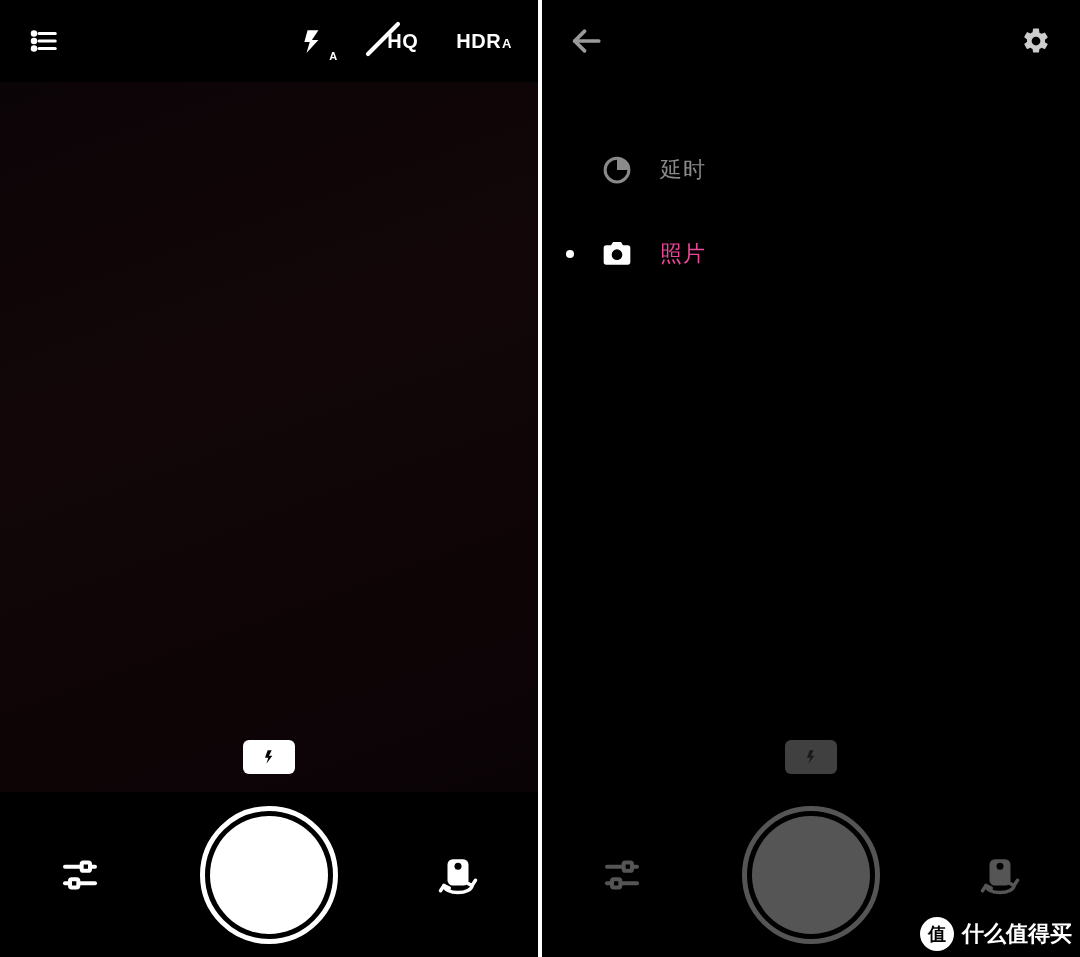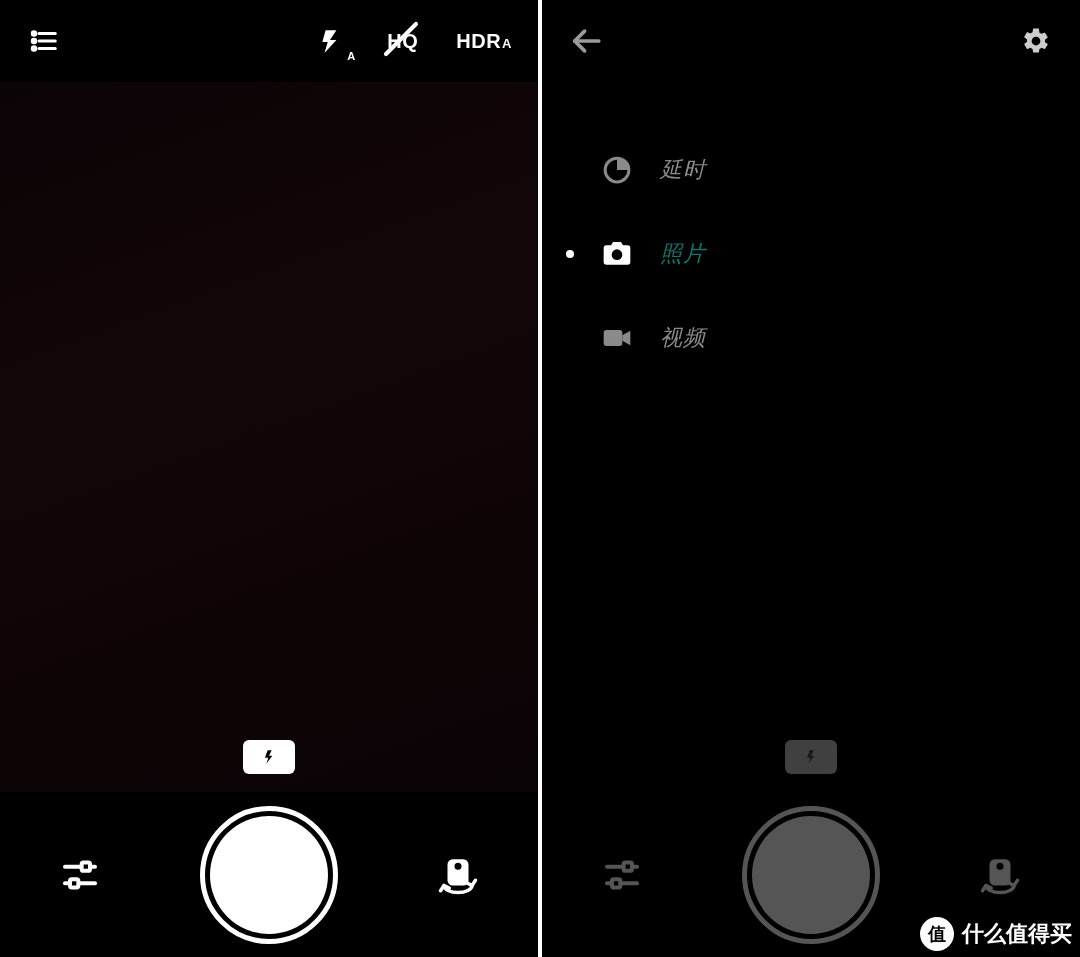--- a/index.html
+++ b/index.html
@@ -140,23 +140,22 @@
     gap: 44px;
     pointer-events: auto;
   }
   .mode-item {
     display: flex;
     align-items: center;
     gap: 26px;
     color: #8a8a8a;
     position: relative;
     height: 40px;
-    font-style: italic;
-  }
-  .mode-item.selected { color: #0f766e; }
+  }
+  .mode-item.selected { color: #ec4899; }
   .mode-item.selected::before {
     content: "";
     position: absolute;
     left: -34px;
     top: 50%;
     transform: translateY(-50%);
     width: 8px;
     height: 8px;
     border-radius: 50%;
     background: #fff;
@@ -217,21 +216,21 @@
         </svg>
       </div>
       <div class="right-group">
         <div class="icon-slot" style="position:relative;">
           <svg viewBox="0 0 24 24" width="26" height="30">
             <path d="M7 2 L17 2 L11 11 L17 11 L6 23 L9 13 L4 13 Z" fill="#fff"></path>
           </svg>
           <span style="position:absolute;right:-6px;bottom:-3px;font-size:11px;font-weight:700;color:#fff;">A</span>
         </div>
         <div class="icon-slot" style="position:relative;width:auto;">
-          <span class="hdr-label" style="font-size:20px;">HQ</span>
+          <span class="hdr-label" style="font-size:20px;margin-left:18px;">HQ</span>
           <svg viewBox="0 0 24 24" width="40" height="40" style="position:absolute;left:-6px;top:-4px;">
             <line x1="3" y1="21" x2="21" y2="3" stroke="#fff" stroke-width="2.5" stroke-linecap="round"></line>
           </svg>
         </div>
         <div class="hdr-label">
           <span>HDR</span>
           <span class="sub">A</span>
         </div>
       </div>
     </div>
@@ -328,29 +327,20 @@
         <div class="mode-item selected">
           <div class="mode-ico">
             <svg viewBox="0 0 24 24" width="32" height="32">
               <path fill="#fff" d="M9 3 L15 3 L16.5 5.5 L20 5.5 A2 2 0 0 1 22 7.5 L22 18 A2 2 0 0 1 20 20 L4 20 A2 2 0 0 1 2 18 L2 7.5 A2 2 0 0 1 4 5.5 L7.5 5.5 Z"></path>
               <circle cx="12" cy="12.5" r="4" fill="#000"></circle>
             </svg>
           </div>
           <span class="mode-label">照片</span>
         </div>
 
-        <div class="mode-item">
-          <div class="mode-ico">
-            <svg viewBox="0 0 24 24" width="32" height="32">
-              <rect x="2" y="6" width="14" height="12" rx="2" fill="#8a8a8a"></rect>
-              <path d="M16 10 L22 6.5 L22 17.5 L16 14 Z" fill="#8a8a8a"></path>
-            </svg>
-          </div>
-          <span class="mode-label">视频</span>
-        </div>
 
 
 
       </div>
     </div>
 
   </div>
 </div>
 
 <div class="watermark">

